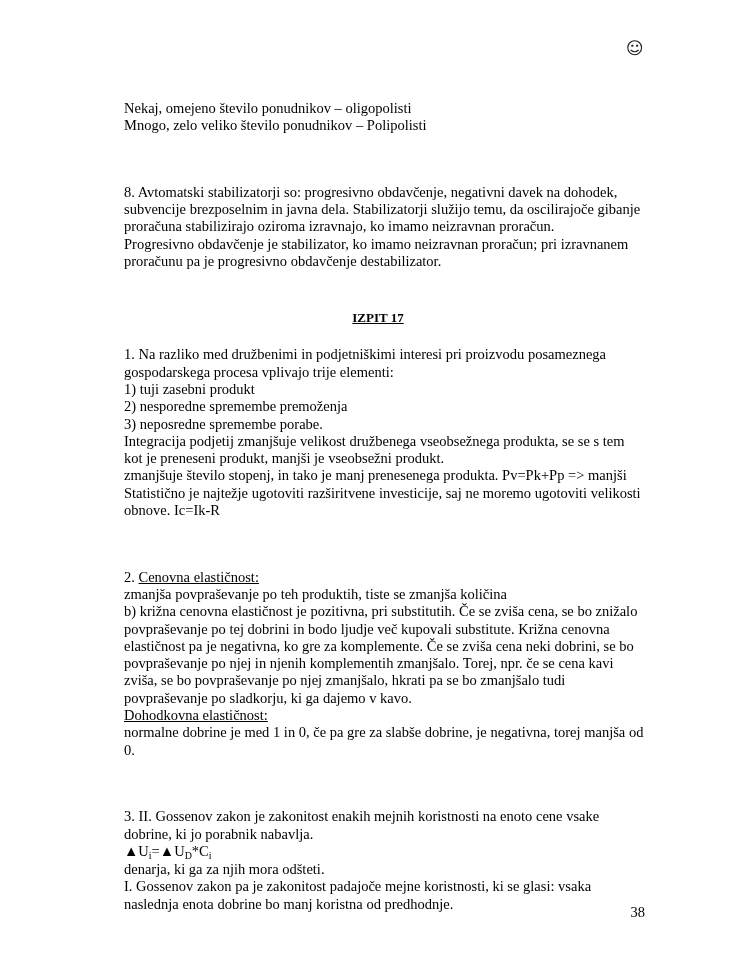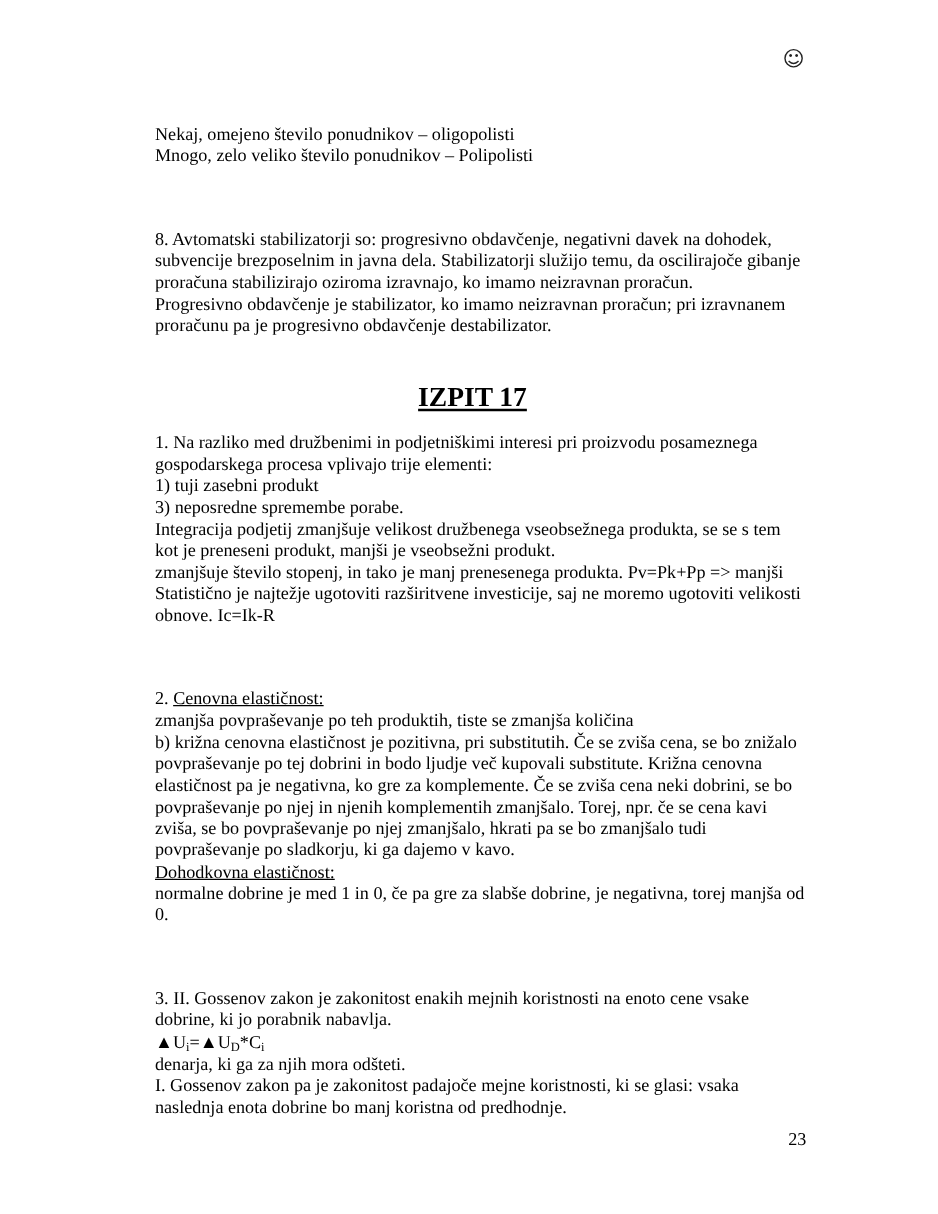--- a/index.html
+++ b/index.html
@@ -31,21 +31,21 @@
     position: absolute;
     left: 108px;
     top: 84px;
     width: 540px;
   }
   .para { margin: 16px; }
   .line { white-space: nowrap; }
   .gap { height: 17.3px; }
   .heading {
     margin: 36px 0 16px 0;
-    font-size: 22px;
+    font-size: 13px;
     line-height: 24px;
     font-weight: 700;
     text-align: center;
   }
   .heading-text { text-decoration: underline; }
   .underline { text-decoration: underline; }
   .formula sub {
     font-size: 10px;
     vertical-align: baseline;
     position: relative;
@@ -84,20 +84,21 @@
       </div>
 
     <div class="heading">
       <span class="heading-text">IZPIT 17</span>
     </div>
 
     <div class="para">
         <div class="line">1. Na razliko med družbenimi in podjetniškimi interesi pri proizvodu posameznega</div>
         <div class="line">gospodarskega procesa vplivajo trije elementi:</div>
         <div class="line">1) tuji zasebni produkt</div>
+        <div class="line">2) nesporedne spremembe premoženja</div>
         <div class="line">3) neposredne spremembe porabe.</div>
         <div class="line">Integracija podjetij zmanjšuje velikost družbenega vseobsežnega produkta, se se s tem</div>
         <div class="line">kot je preneseni produkt, manjši je vseobsežni produkt.</div>
         <div class="line">zmanjšuje število stopenj, in tako je manj prenesenega produkta. Pv=Pk+Pp =&gt; manjši</div>
         <div class="line">Statistično je najtežje ugotoviti razširitvene investicije, saj ne moremo ugotoviti velikosti</div>
         <div class="line">obnove. Ic=Ik-R</div>
       </div>
 
     <div class="gap"></div>
 
@@ -129,15 +130,15 @@
       <div class="line formula"><span>▲U</span><sub>i</sub><span>=▲U</span><sub>D</sub><span>*C</span><sub>i</sub></div>
       <div>
           <div class="line">denarja, ki ga za njih mora odšteti.</div>
           <div class="line">I. Gossenov zakon pa je zakonitost padajoče mejne koristnosti, ki se glasi: vsaka</div>
           <div class="line">naslednja enota dobrine bo manj koristna od predhodnje.</div>
         </div>
     </div>
 
   </div>
 
-  <div class="page-number">23</div>
+  <div class="page-number">38</div>
 
 </div>
 
 </body></html>

